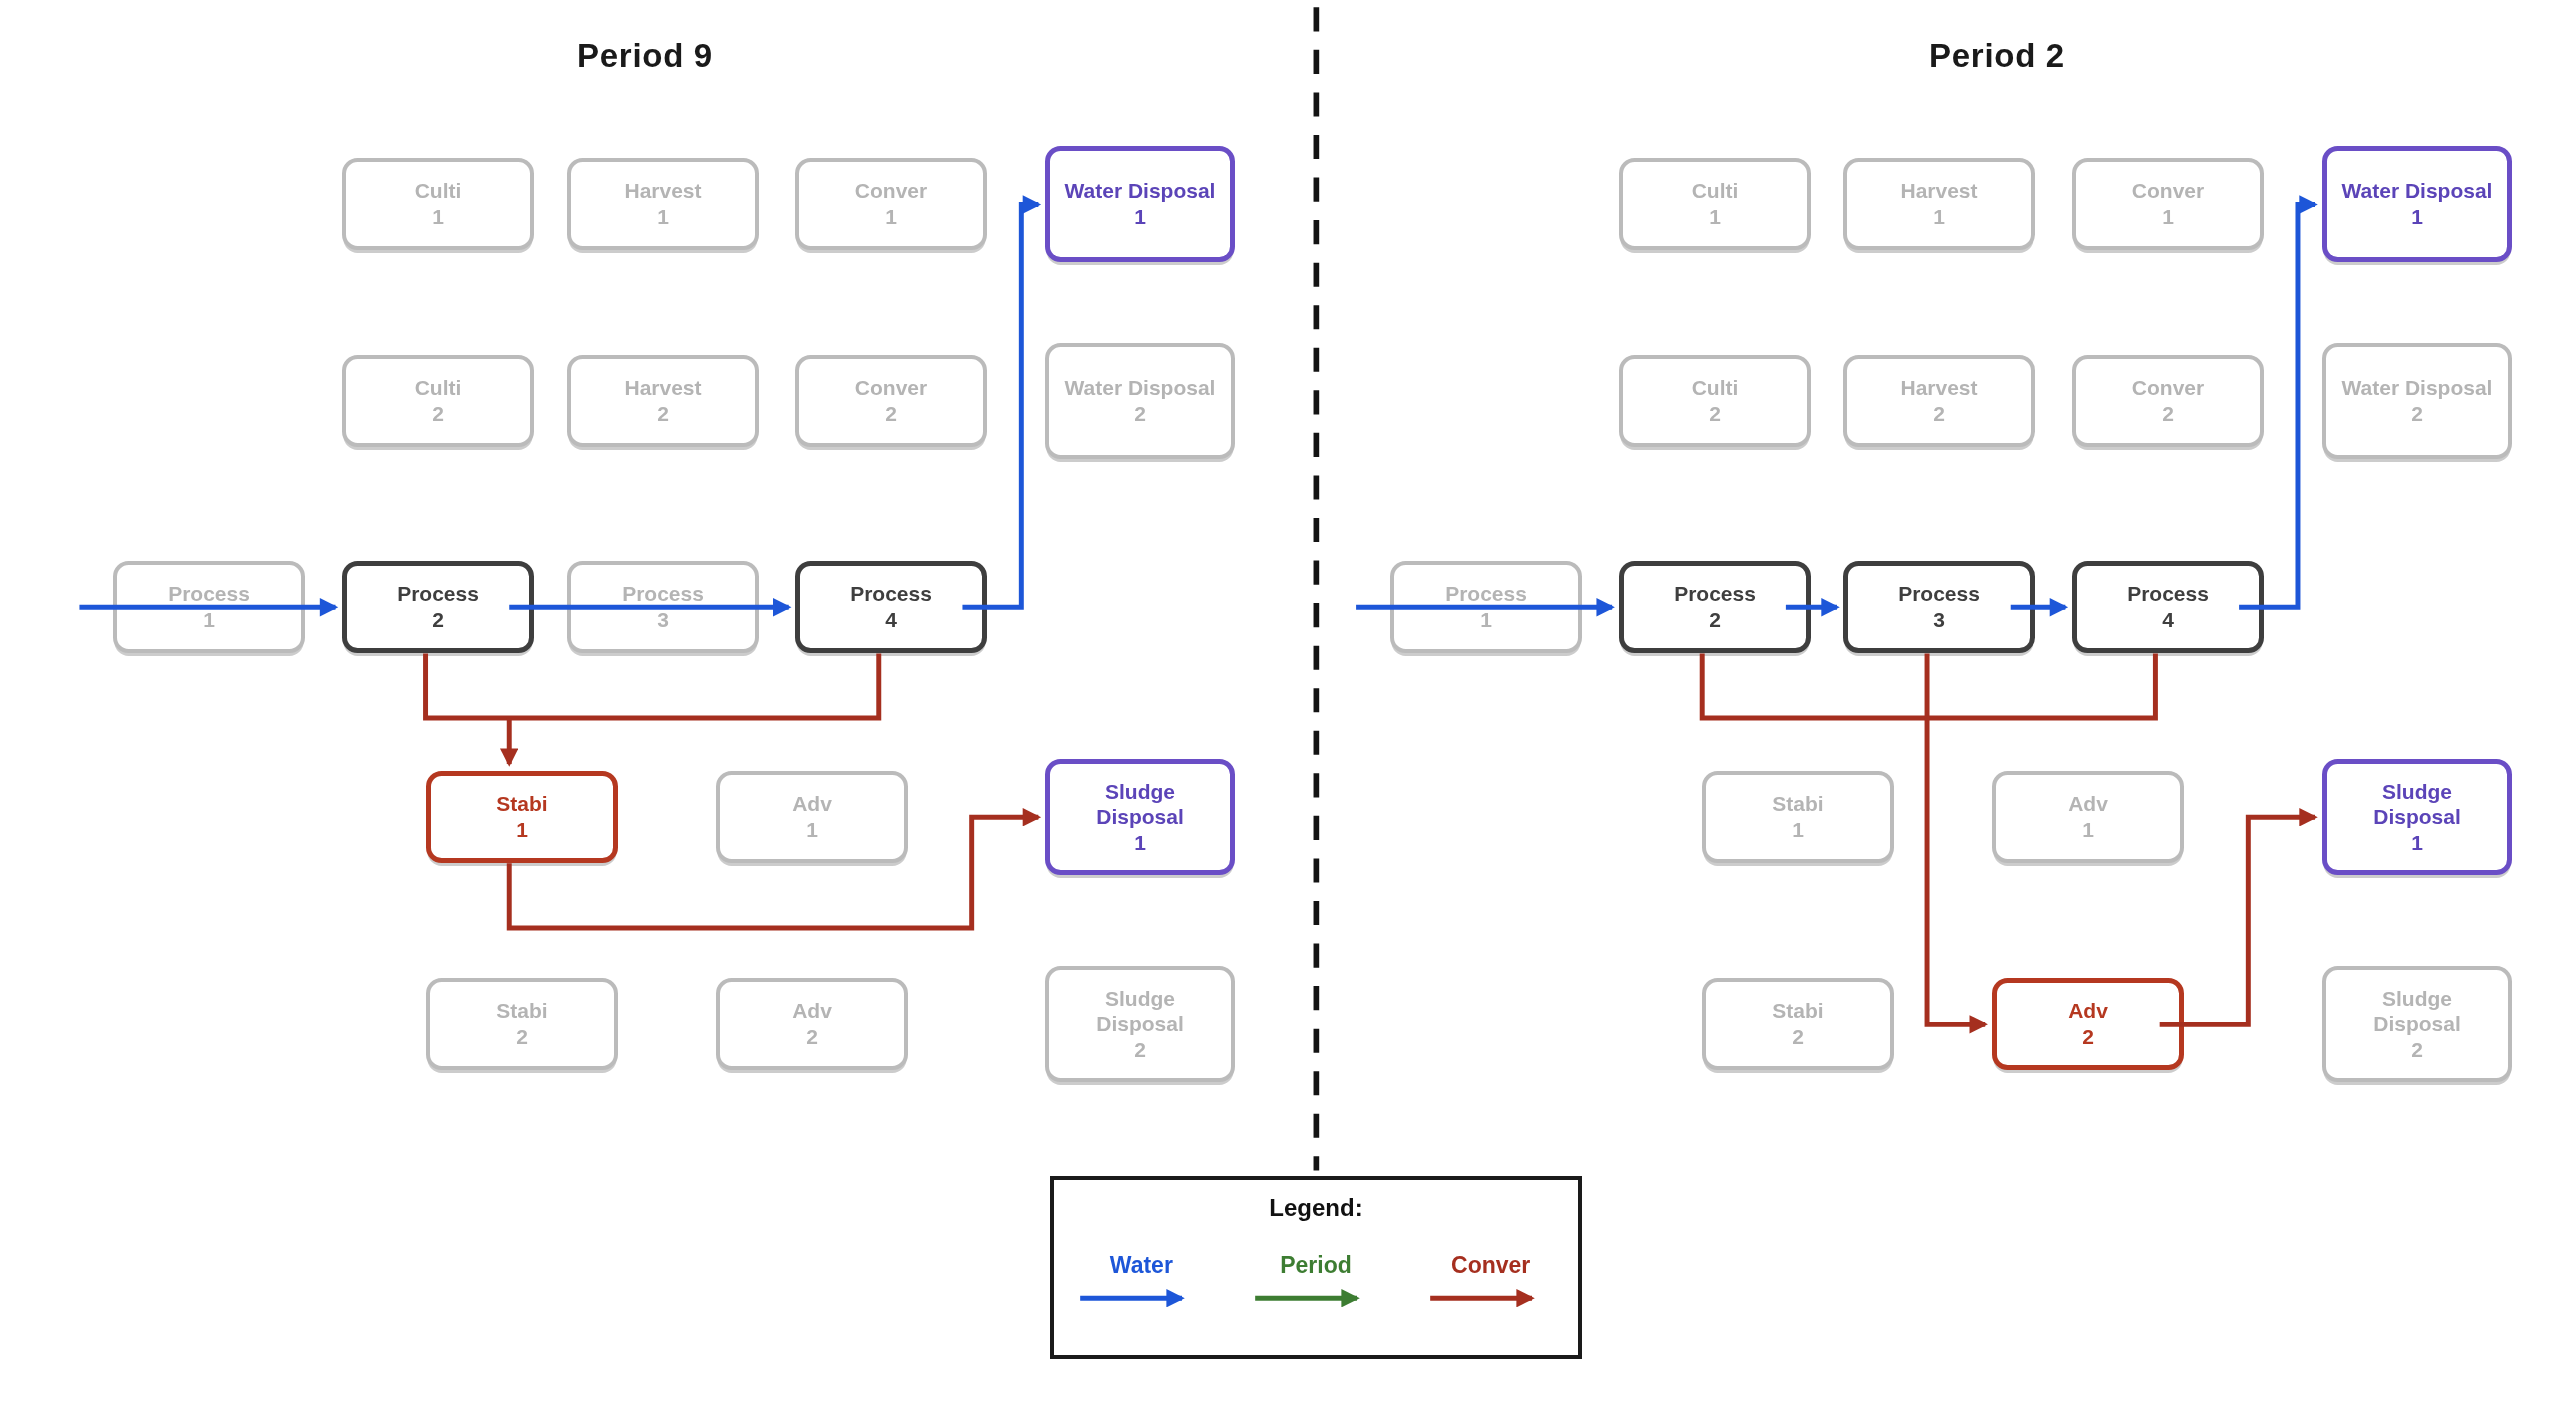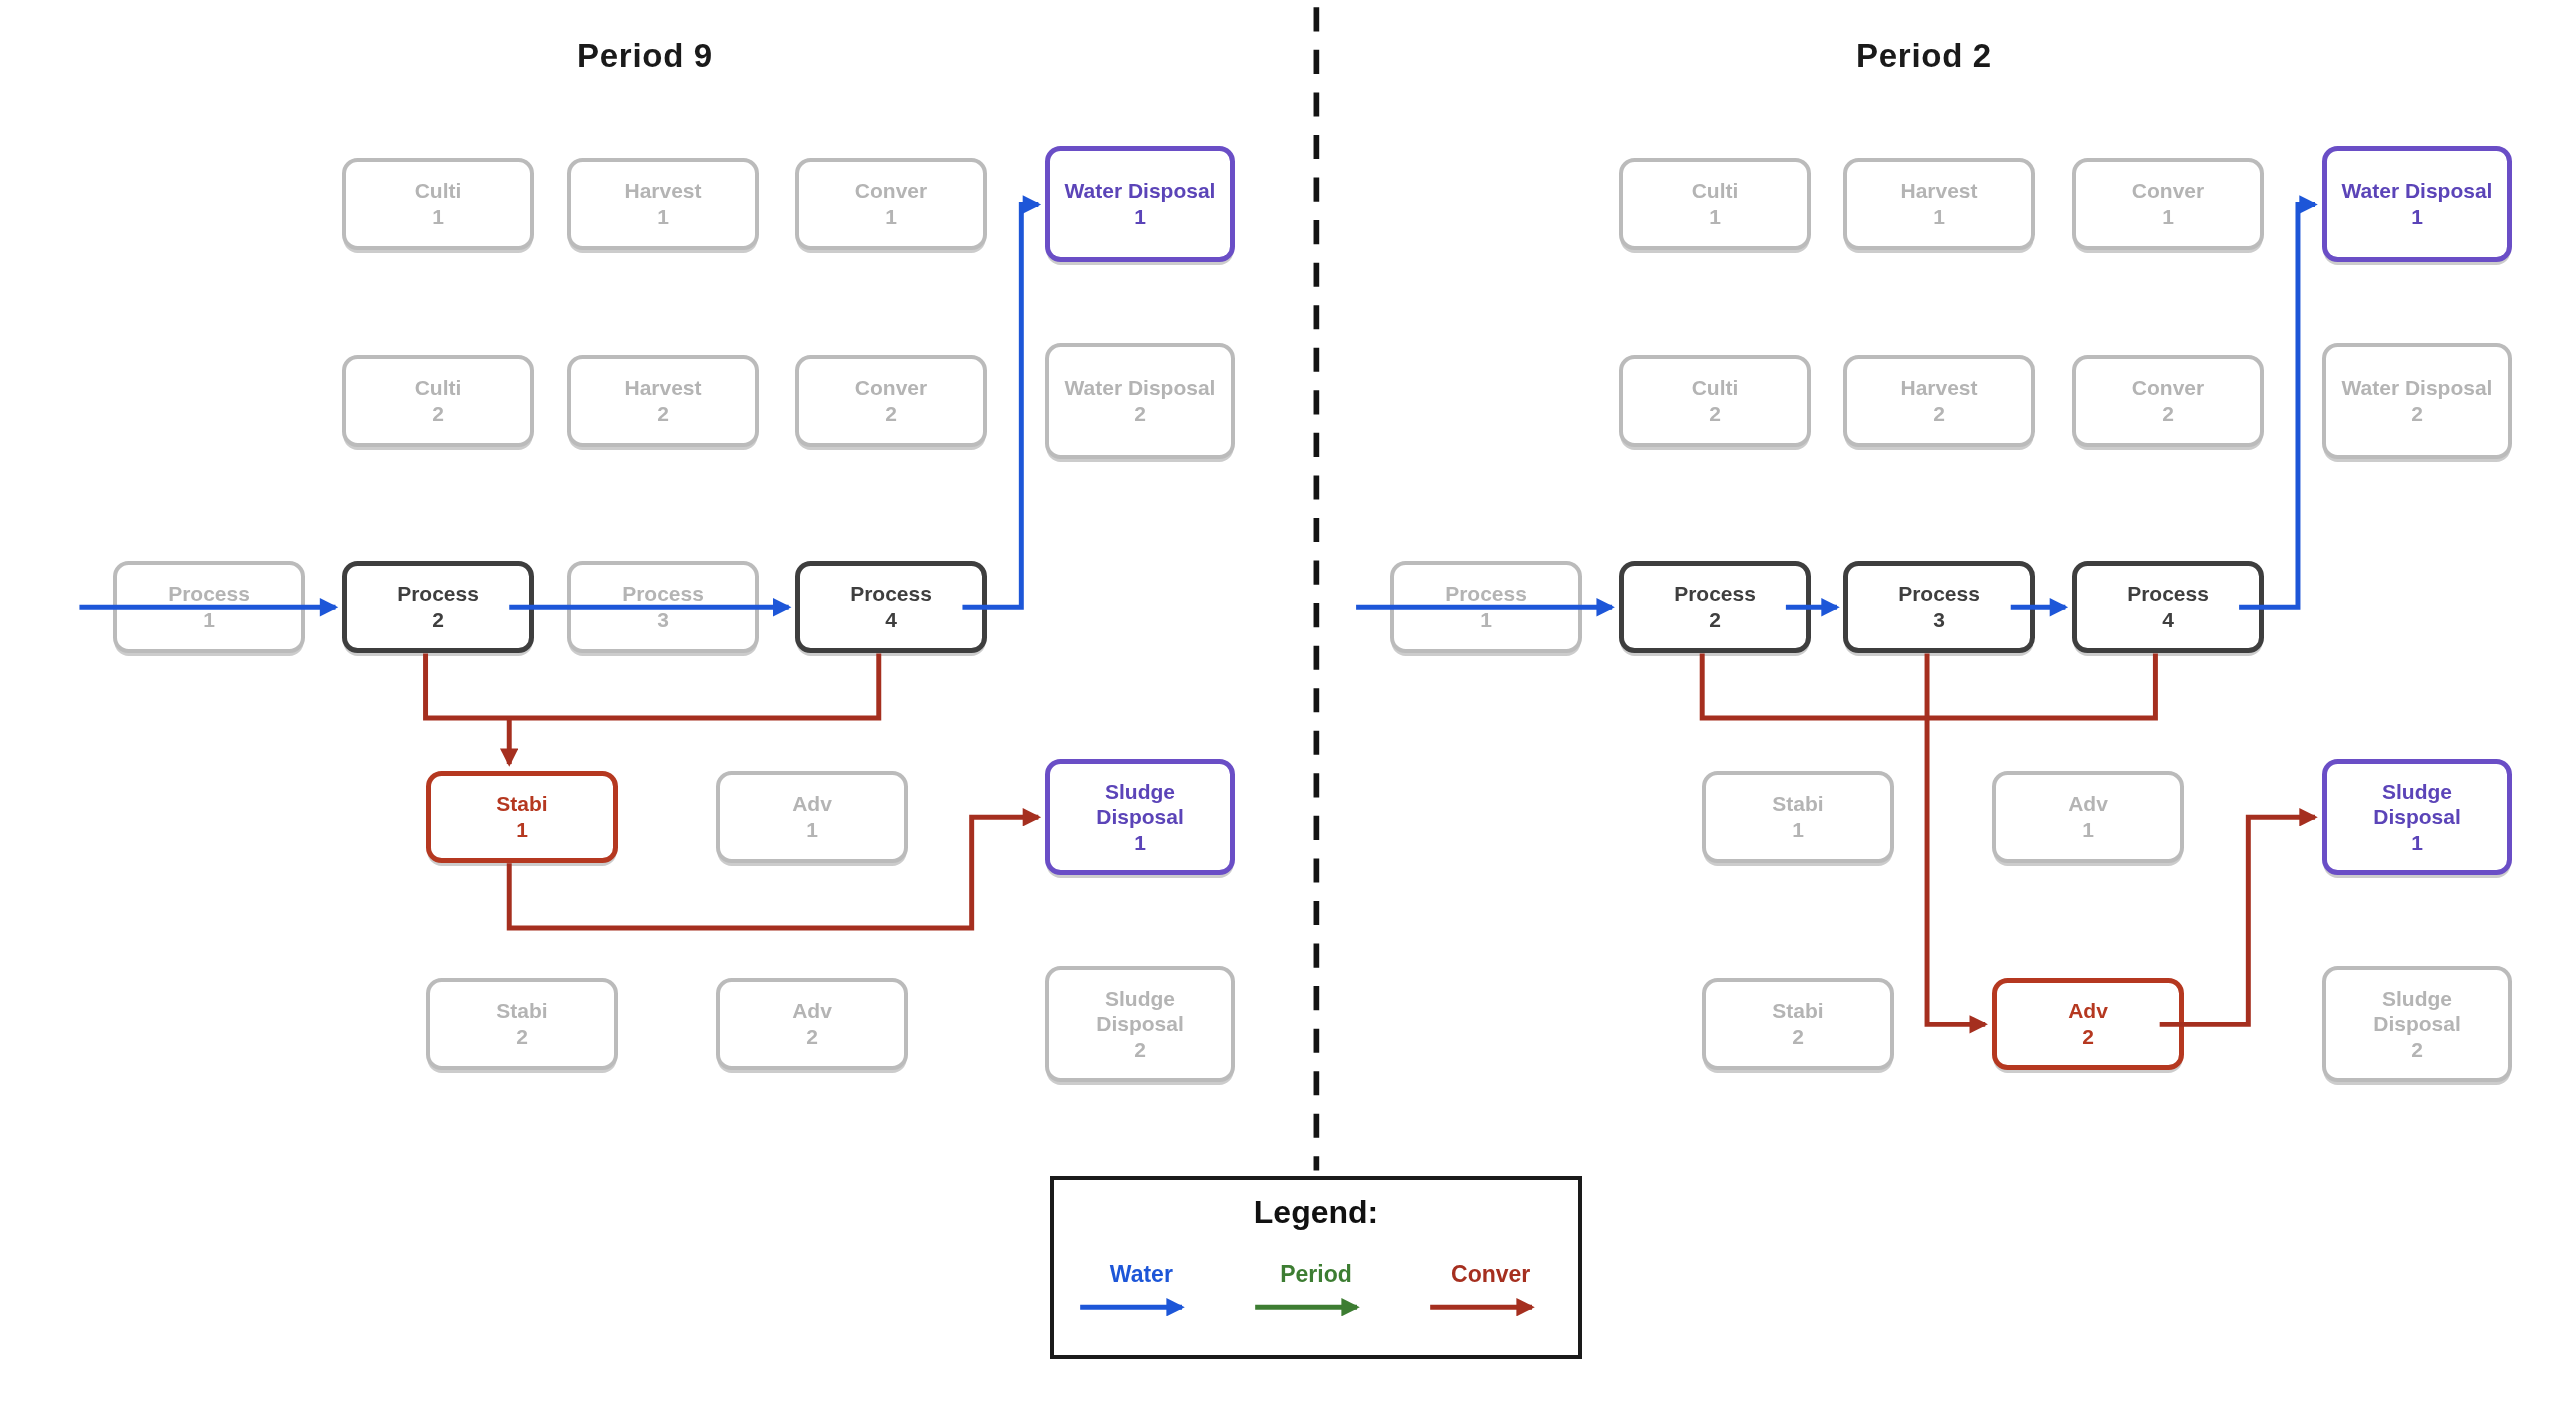--- a/index.html
+++ b/index.html
@@ -37,35 +37,35 @@
   .algae-line{ stroke:var(--algae); stroke-width:7; }
   .divider-line{ stroke:#141414; stroke-width:8; stroke-dasharray:34 26; }
   #arrow-water path{ fill:var(--water); }
   #arrow-algae path{ fill:var(--algae); }
   #arrow-sludge path{ fill:var(--sludge-line); }
   .legend{
     position:absolute; left:1050px; top:1176px; width:532px; height:183px; box-sizing:border-box;
     border:4.3px solid var(--ink); background:#fff; z-index:3;
     display:flex; flex-direction:column; align-items:center;
   }
-  .legend-title{ margin-top:14px; font-size:32px; font-weight:bold; color:#111; }
+  .legend-title{ margin-top:14px; font-size:24px; font-weight:bold; color:#111; }
   .legend-row{ display:flex; width:100%; margin-top:30px; justify-content:space-around; }
   .legend-entry{ display:flex; flex-direction:column; align-items:center; gap:10px; }
   .legend-label{ font-size:23px; font-weight:bold; }
   .legend-label.water-text{ color:var(--water); }
   .legend-label.algae-text{ color:var(--algae); }
   .legend-label.sludge-text{ color:var(--sludge-line); }
 </style>
 </head>
 <body>
 
 <div id="canvas">
 
   <div class="period-title" style="left:489px;">Period 9</div>
-  <div class="period-title" style="left:1768px;">Period 2</div>
+  <div class="period-title" style="left:1841px;">Period 2</div>
 
   <div class="box std" style="left:342px;top:158px;" data-state="gray">
     <span>Culti</span>
     <span>1</span>
   </div>
   <div class="box std" style="left:567px;top:158px;" data-state="gray">
     <span>Harvest</span>
     <span>1</span>
   </div>
   <div class="box std" style="left:795px;top:158px;" data-state="gray">

